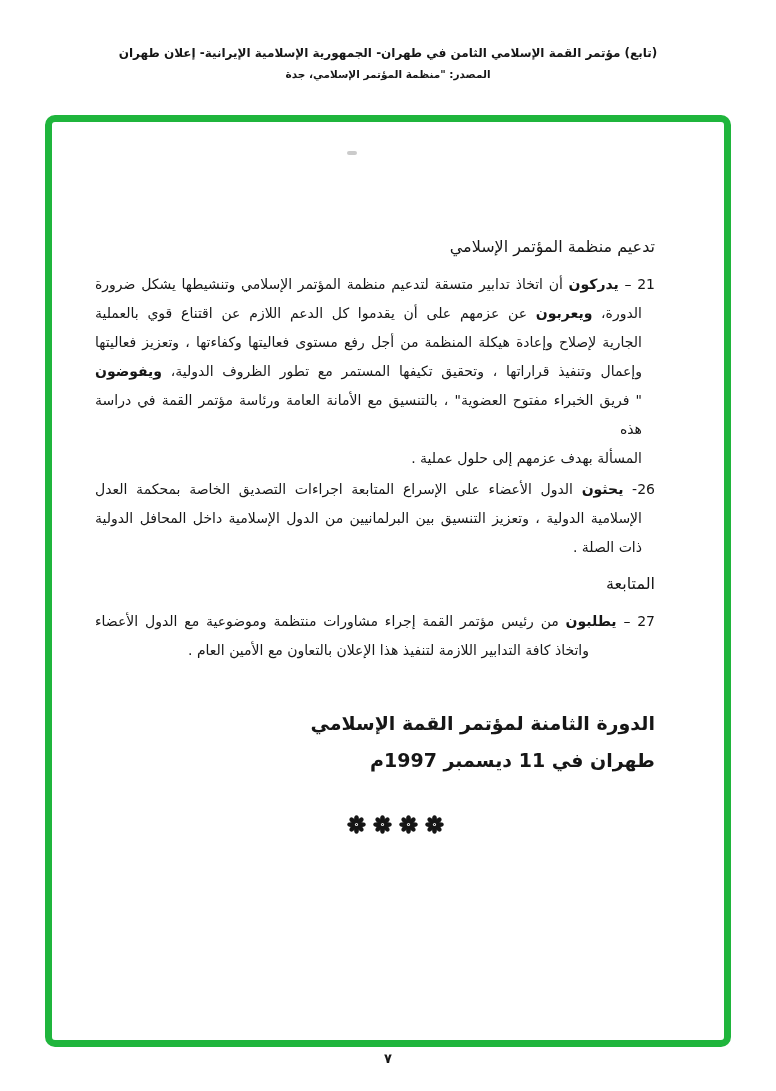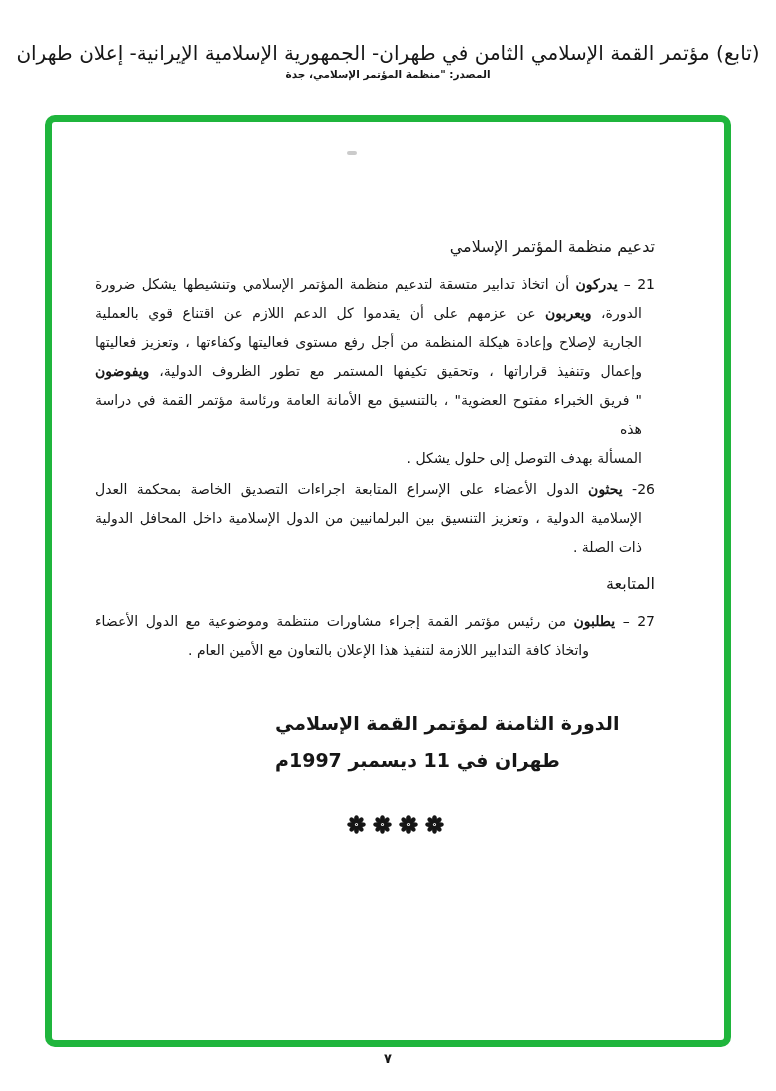--- a/index.html
+++ b/index.html
@@ -2,21 +2,21 @@
 <html lang="ar"><head>
 <meta charset="utf-8">
 <style>
   html,body{margin:0;padding:0;}
   body{
     width:776px;height:1091px;position:relative;background:#ffffff;
     font-family:"DejaVu Sans", sans-serif;color:#161616;overflow:hidden;
   }
   
   .page-header{position:absolute;top:44px;left:0;width:776px;text-align:center;direction:rtl;}
-  .doc-title{font-weight:normal;font-size:20px;line-height:18px;}
+  .doc-title{font-weight:bold;font-size:12px;line-height:18px;}
   .doc-source{font-weight:bold;font-size:10.5px;line-height:14px;margin-top:5px;}
   
   .frame{
     position:absolute;left:45px;top:115px;width:672px;height:918px;
     border:7px solid #1fb53c;border-radius:10px;background:transparent;
   }
   .scan-artifact{
     position:absolute;left:347px;top:151px;width:10px;height:4px;
     background:#b9b9b9;border-radius:2px;opacity:.75;
   }
@@ -24,27 +24,27 @@
   .content{
     position:absolute;right:121px;top:232px;width:560px;direction:rtl;
     font-size:14px;line-height:29px;text-align:justify;
   }
   .sec-heading{
     font-size:16px;font-weight:normal;margin:0 0 9px 0;line-height:29px;text-align:right;
   }
   .sec-heading.followup{margin-top:7px;}
   .para{margin:0 0 2px 0;}
   .line{text-align:justify;text-align-last:justify;}
-  .line .bold{font-weight:bold;font-family:Liberation Serif, serif;}
+  .line .bold{font-weight:bold;}
   .line.cont{padding-right:13px;}
   .line.end{text-align-last:right;}
   .line.center{text-align-last:center;padding-left:40px;}
   
   .closing{
-    width:380px;margin:40px 0 0 auto;margin-right:0;text-align:left;
+    width:380px;margin:40px 0 0 auto;margin-right:0;text-align:right;
     font-weight:bold;font-size:19px;line-height:37px;
   }
   .closing div{white-space:nowrap;}
   
   .ornaments{
     margin-top:36px;text-align:center;transform:translateX(20px);
     display:flex;justify-content:center;gap:7px;
   }
   
   .page-number{
@@ -66,21 +66,21 @@
 <main class="content" dir="rtl">
 
   <h2 class="sec-heading">تدعيم منظمة المؤتمر الإسلامي</h2>
 
   <div class="para">
     <div class="line"><span>21 – </span><span class="bold">يدركون</span><span> أن اتخاذ تدابير متسقة لتدعيم منظمة المؤتمر الإسلامي وتنشيطها يشكل ضرورة</span></div>
     <div class="line cont"><span>الدورة، </span><span class="bold">ويعربون</span><span> عن عزمهم على أن يقدموا كل الدعم اللازم عن اقتناع قوي بالعملية</span></div>
     <div class="line cont"><span>الجارية لإصلاح وإعادة هيكلة المنظمة من أجل رفع مستوى فعاليتها وكفاءتها ، وتعزيز فعاليتها</span></div>
     <div class="line cont"><span>وإعمال وتنفيذ قراراتها ، وتحقيق تكيفها المستمر مع تطور الظروف الدولية، </span><span class="bold">ويفوضون</span></div>
     <div class="line cont"><span>" فريق الخبراء مفتوح العضوية" ، بالتنسيق مع الأمانة العامة ورئاسة مؤتمر القمة في دراسة هذه</span></div>
-    <div class="line cont end"><span>المسألة بهدف التوصل إلى حلول يشكل .</span></div>
+    <div class="line cont end"><span>المسألة بهدف عزمهم إلى حلول عملية .</span></div>
   </div>
 
   <div class="para">
     <div class="line"><span>26- </span><span class="bold">يحثون</span><span> الدول الأعضاء على الإسراع المتابعة اجراءات التصديق الخاصة بمحكمة العدل</span></div>
     <div class="line cont"><span>الإسلامية الدولية ، وتعزيز التنسيق بين البرلمانيين من الدول الإسلامية داخل المحافل الدولية</span></div>
     <div class="line cont end"><span>ذات الصلة .</span></div>
   </div>
 
   <h2 class="sec-heading followup">المتابعة</h2>
 

